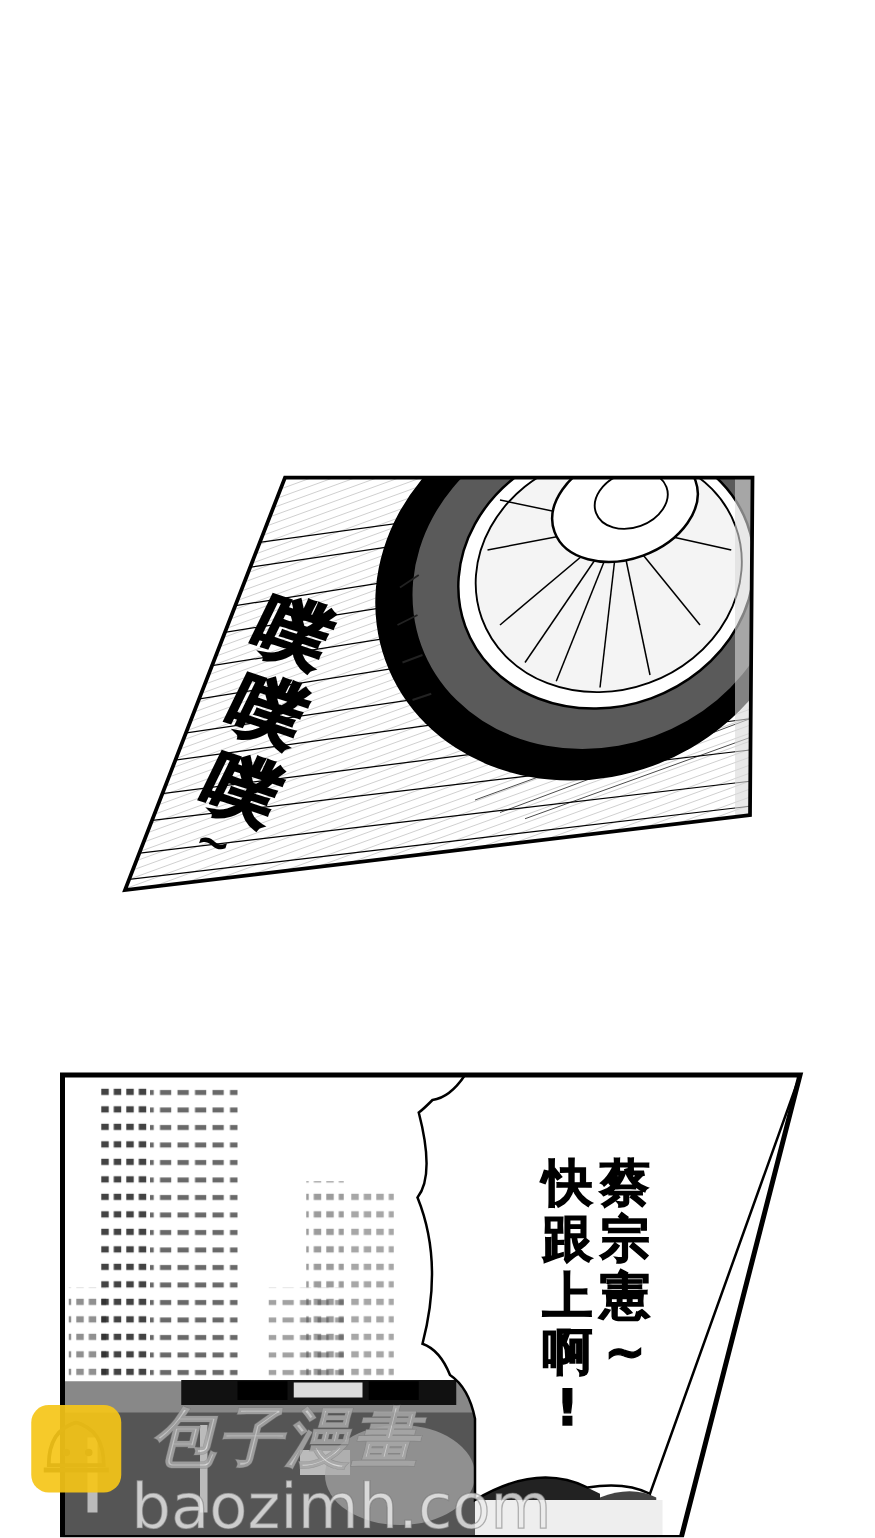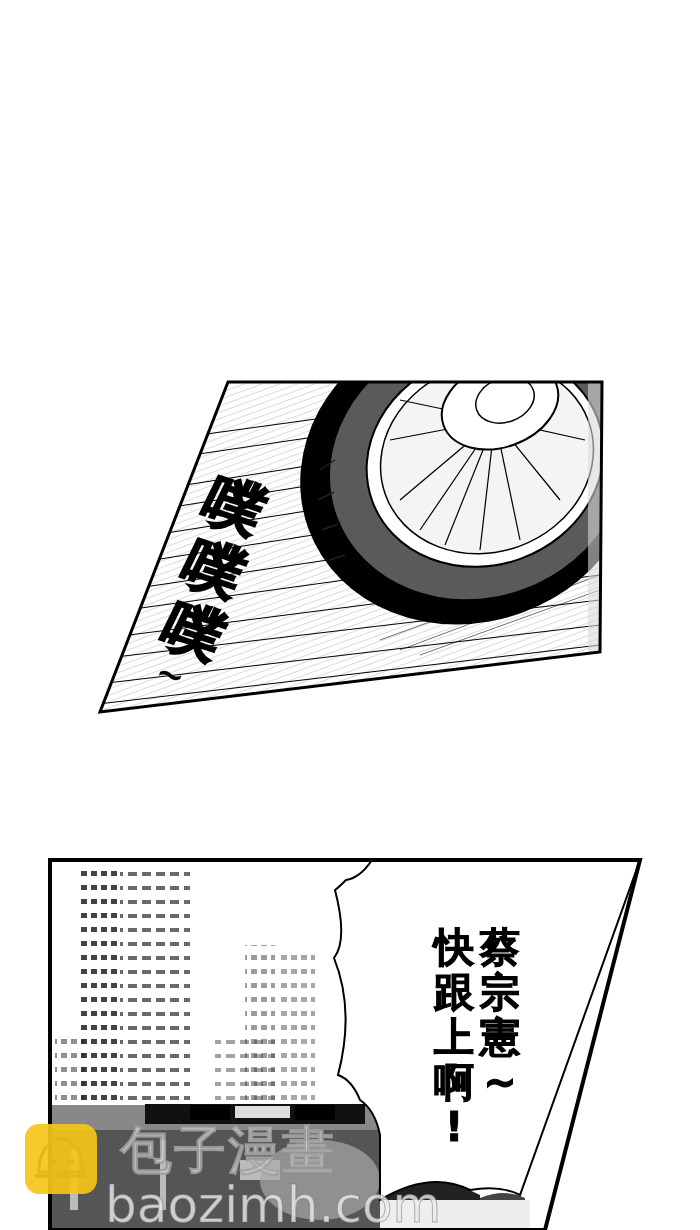--- a/index.html
+++ b/index.html
@@ -19,21 +19,21 @@
                 color: #000; font-size: 40px; line-height: 45px; width: 44px; text-align: center;
                 -webkit-text-stroke: 1px #000; }
   .speech-col span { display: block; }
   .col1 { left: 478px; top: 925px; }
   .col2 { left: 432px; top: 925px; }
 
   .watermark { position: absolute; left: 25px; top: 1124px; }
   .wm-logo { position: absolute; left: 0; top: 0; width: 72px; height: 70px; background: #f5c518;
              border-radius: 14px; opacity: 0.92; }
   .wm-title { position: absolute; left: 95px; top: -8px; font-size: 52px; font-weight: bold;
-              color: rgba(230,230,230,0.75); white-space: nowrap; letter-spacing: 2px;
+              color: rgba(230,230,230,0.75); white-space: nowrap; letter-spacing: 2px; font-style: italic;
               -webkit-text-stroke: 1px rgba(120,120,120,0.5); }
   .wm-url { position: absolute; left: 80px; top: 52px; font-size: 50px; color: rgba(235,235,235,0.8);
             white-space: nowrap; -webkit-text-stroke: 1px rgba(110,110,110,0.5); }
 </style>
 </head>
 <body>
 
 <div class="page">
 
   <svg class="art" viewBox="0 0 700 1230">

